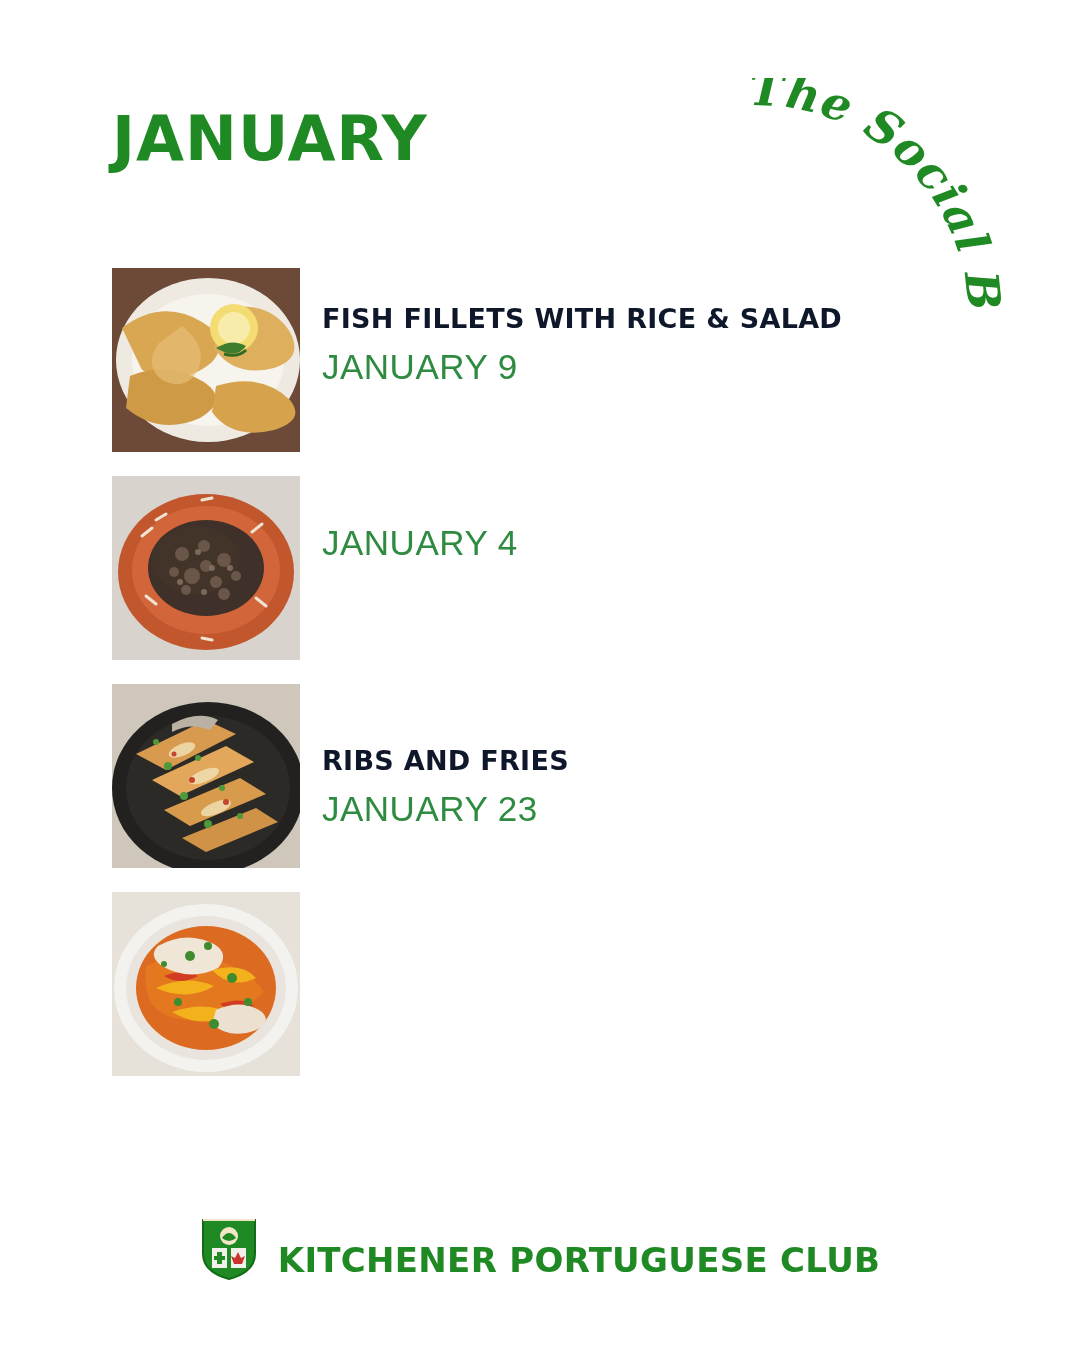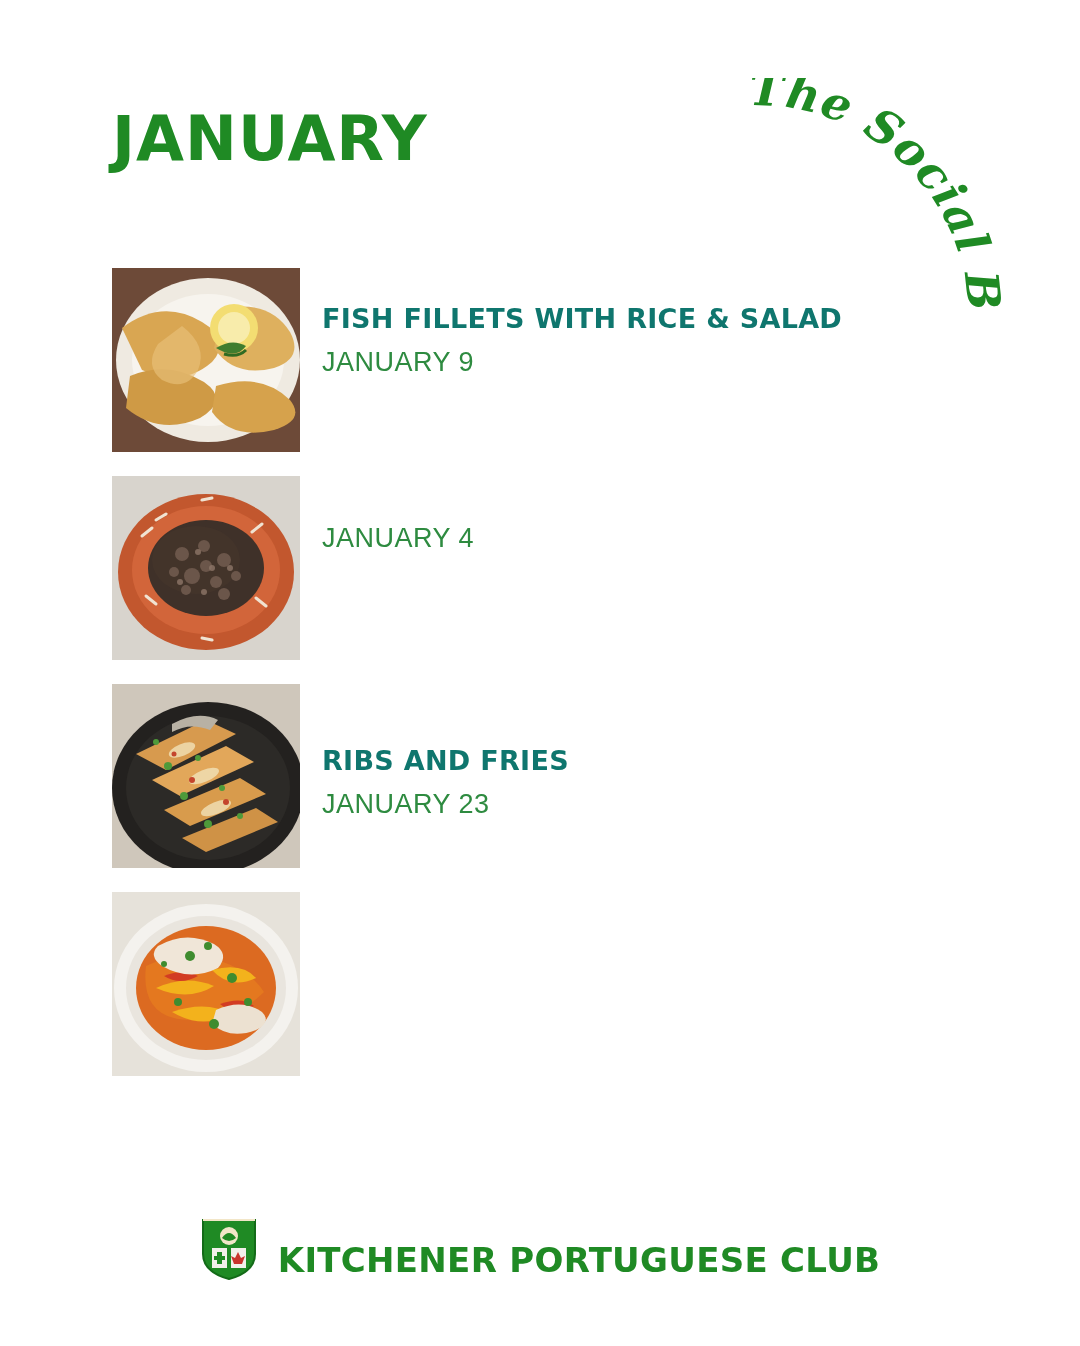--- a/index.html
+++ b/index.html
@@ -76,28 +76,28 @@
     position: absolute;
     left: 210px;
     top: 34px;
     width: 640px;
   }
   .item-name {
     font-family: "DejaVu Sans", sans-serif;
     font-weight: 900;
     font-size: 27px;
     letter-spacing: 0.3px;
-    color: #0f766e;
+    color: #0f172a;
     line-height: 1.1;
     margin: 0 0 14px 0;
   }
   .item-date {
     font-family: "Liberation Sans", sans-serif;
     font-weight: 400;
-    font-size: 27px;
+    font-size: 35px;
     letter-spacing: 0.5px;
     color: #2e8b40;
     line-height: 1.1;
     margin: 0;
   }
   
   .menu-item.i0 .item-text { top: 36px; }
   .menu-item.i1 .item-text { top: 48px; }
   .menu-item.i2 .item-text { top: 62px; }
   .menu-item.i3 .item-text { top: 74px; }

